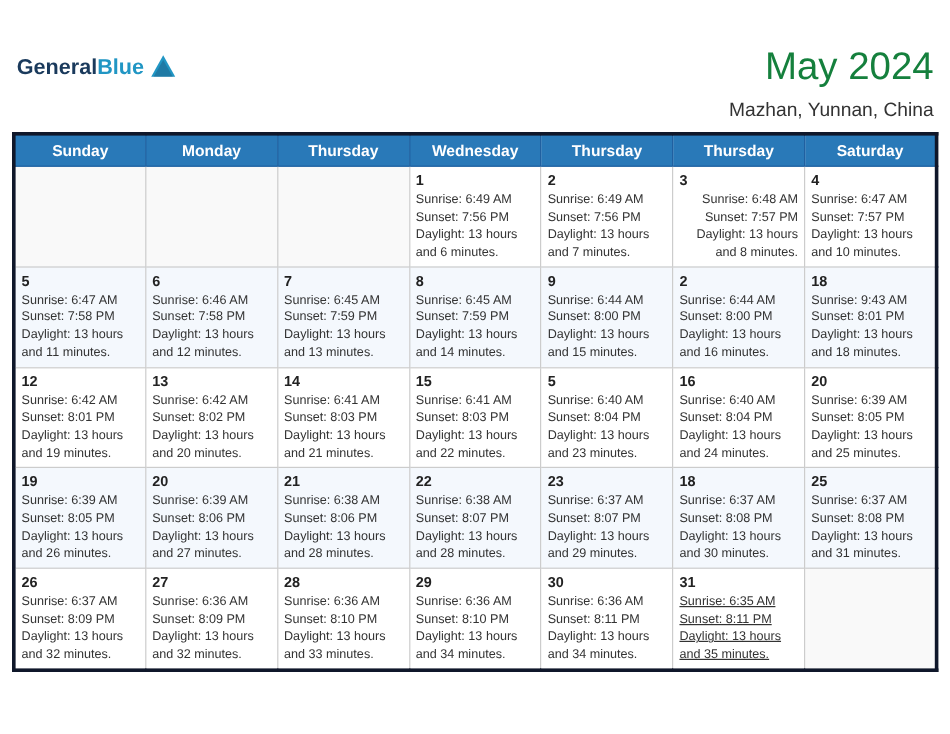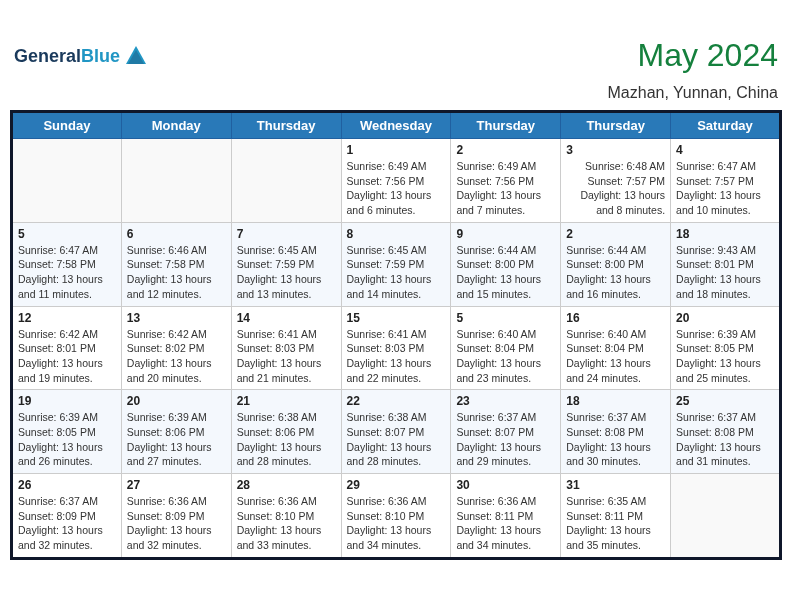--- a/index.html
+++ b/index.html
@@ -344,21 +344,21 @@
         </td>
         <td>
           <div class="day-num">30</div>
           <div class="day-info" style="white-space: pre-line;">Sunrise: 6:36 AM
 Sunset: 8:11 PM
 Daylight: 13 hours
 and 34 minutes.</div>
         </td>
         <td>
           <div class="day-num">31</div>
-          <div class="day-info" style="white-space: pre-line;">Sunrise: 6:35 AM
+          <div class="day-info" style="white-space: pre-line; text-decoration: underline;">Sunrise: 6:35 AM
 Sunset: 8:11 PM
 Daylight: 13 hours
 and 35 minutes.</div>
         </td>
         <td class="empty"></td>
       </tr>
     </tbody>
 </table>
 
 </body></html>

